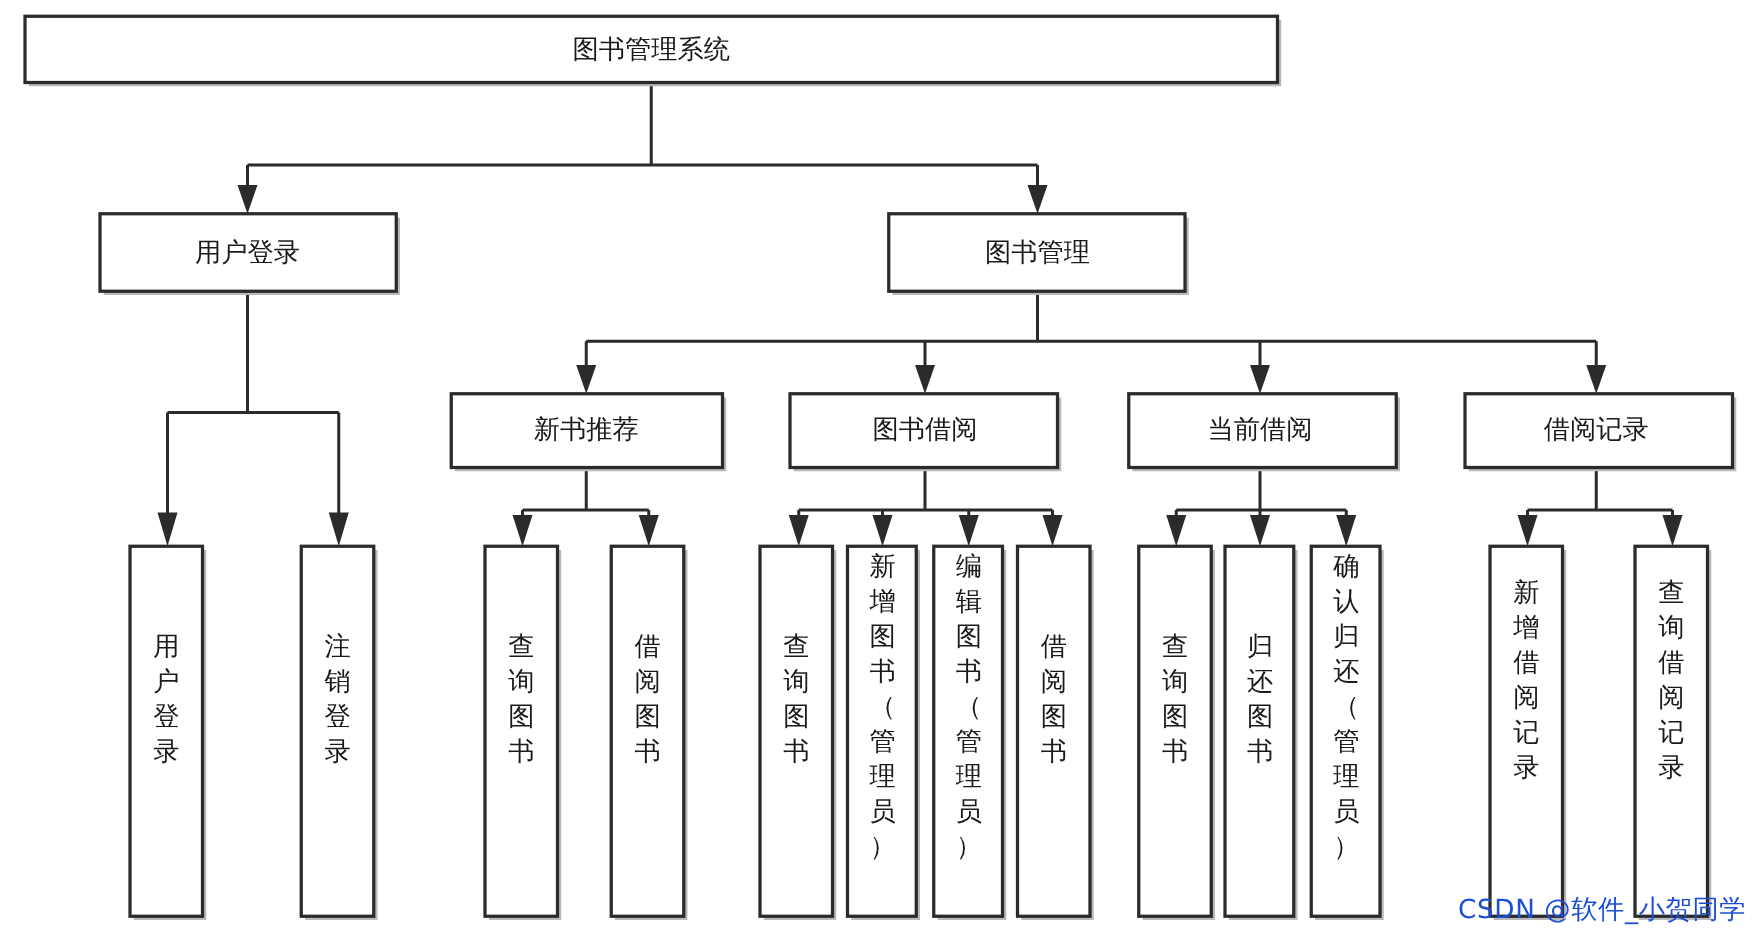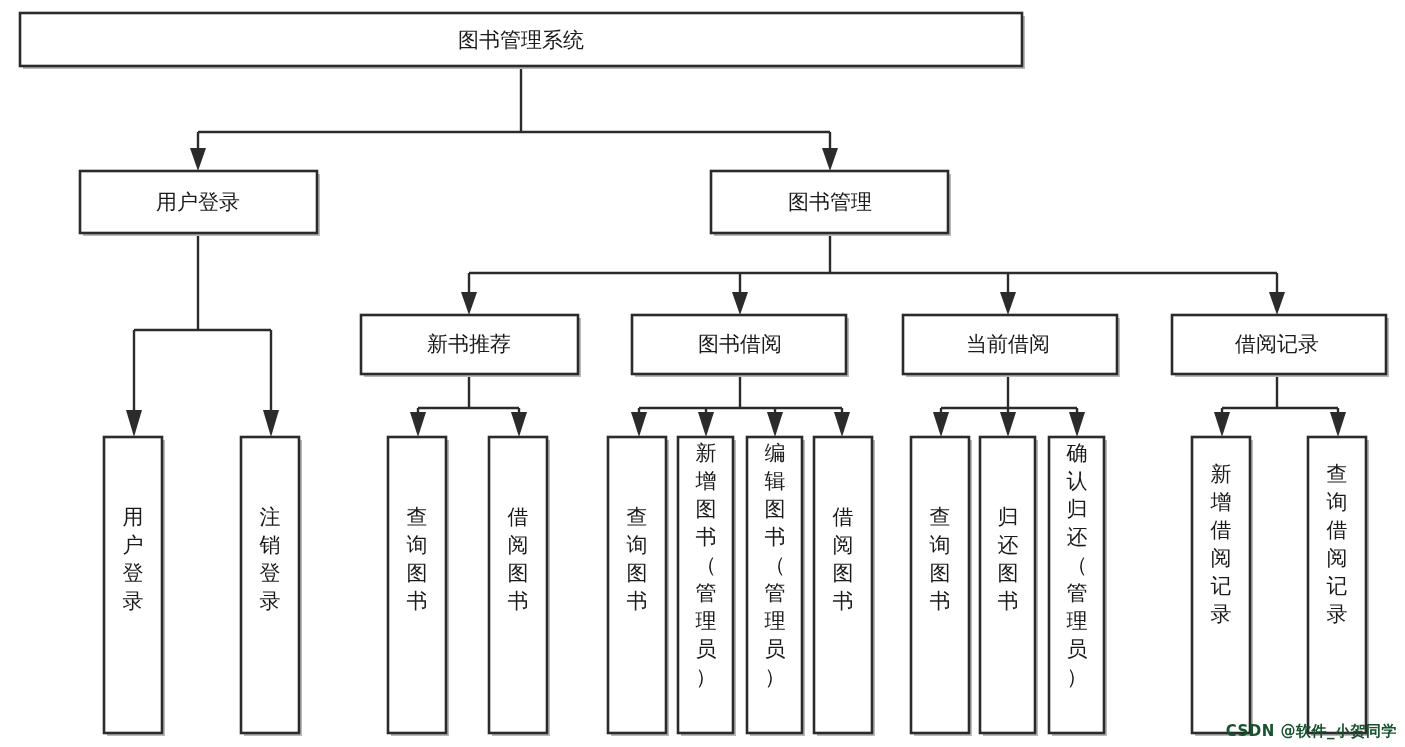--- a/index.html
+++ b/index.html
@@ -58,26 +58,25 @@
     font-family: "DejaVu Sans", "Liberation Sans", sans-serif;
     font-size: 21px;
     fill: #1a1a1a;
     text-anchor: middle;
   }
   .watermark {
     position: absolute;
     right: 8px;
     bottom: 6px;
     font-family: "DejaVu Sans", "Liberation Sans", sans-serif;
-    font-size: 15px;
-    color: #14532d;
+    font-size: 21px;
+    color: #1d4ed8;
     letter-spacing: 0.5px;
     white-space: nowrap;
     user-select: none;
-    font-weight: bold;
   }
 </style>
 </head>
 <body>
 
 <div id="diagram-root">
 
   <svg id="diagram-svg" viewBox="0 0 1405 747" xmlns="http://www.w3.org/2000/svg">
 
     <g>

